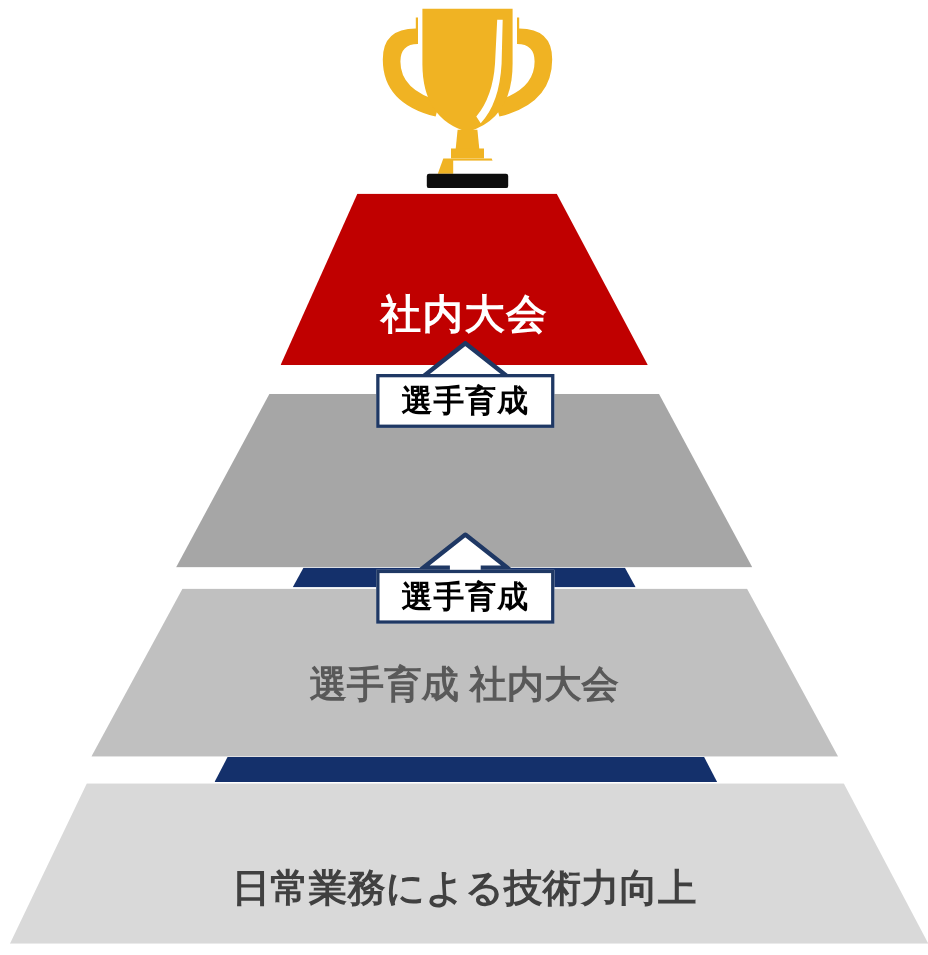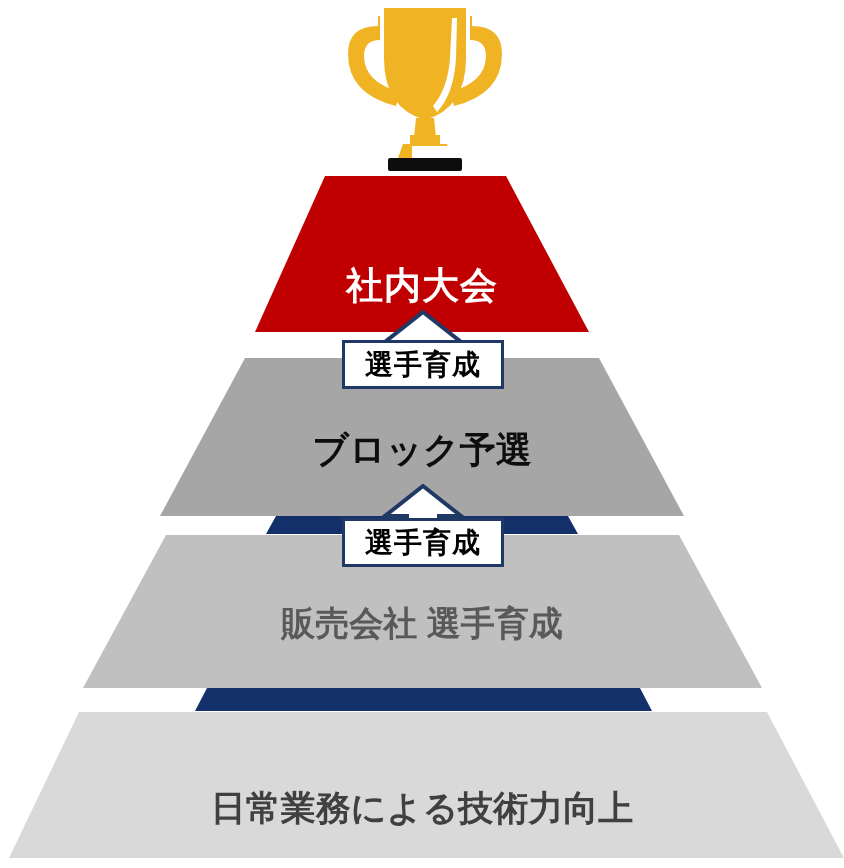--- a/index.html
+++ b/index.html
@@ -213,37 +213,36 @@
     <svg viewBox="0 0 84 40" width="84" height="40" aria-hidden="true">
       <path d="M42 2 L80 32 L58 32 L58 40 L26 40 L26 32 L4 32 Z" fill="#FFFFFF" stroke="#1F3864" stroke-width="4" stroke-linejoin="miter"></path>
     </svg>
   </div>
 
   <div id="callout-1" class="callout">
     <span>選手育成</span>
   </div>
 
   <div id="band-2" class="band layer">
-    <div class="band-text">ブロック予選</div>
   </div>
 
   <div id="navybar-1" class="layer"></div>
 
   <div id="arrow-2" class="uparrow">
     <svg viewBox="0 0 84 40" width="84" height="40" aria-hidden="true">
       <path d="M42 2 L80 32 L58 32 L58 40 L26 40 L26 32 L4 32 Z" fill="#FFFFFF" stroke="#1F3864" stroke-width="4" stroke-linejoin="miter"></path>
     </svg>
   </div>
 
   <div id="callout-2" class="callout">
     <span>選手育成</span>
   </div>
 
   <div id="band-3" class="band layer">
-    <div class="band-text">販売会社 選手育成</div>
+    <div class="band-text">選手育成 社内大会</div>
   </div>
 
   <div id="navybar-2" class="layer"></div>
 
   <div id="band-4" class="band layer">
     <div class="band-text">日常業務による技術力向上</div>
   </div>
 
 </div>
 

